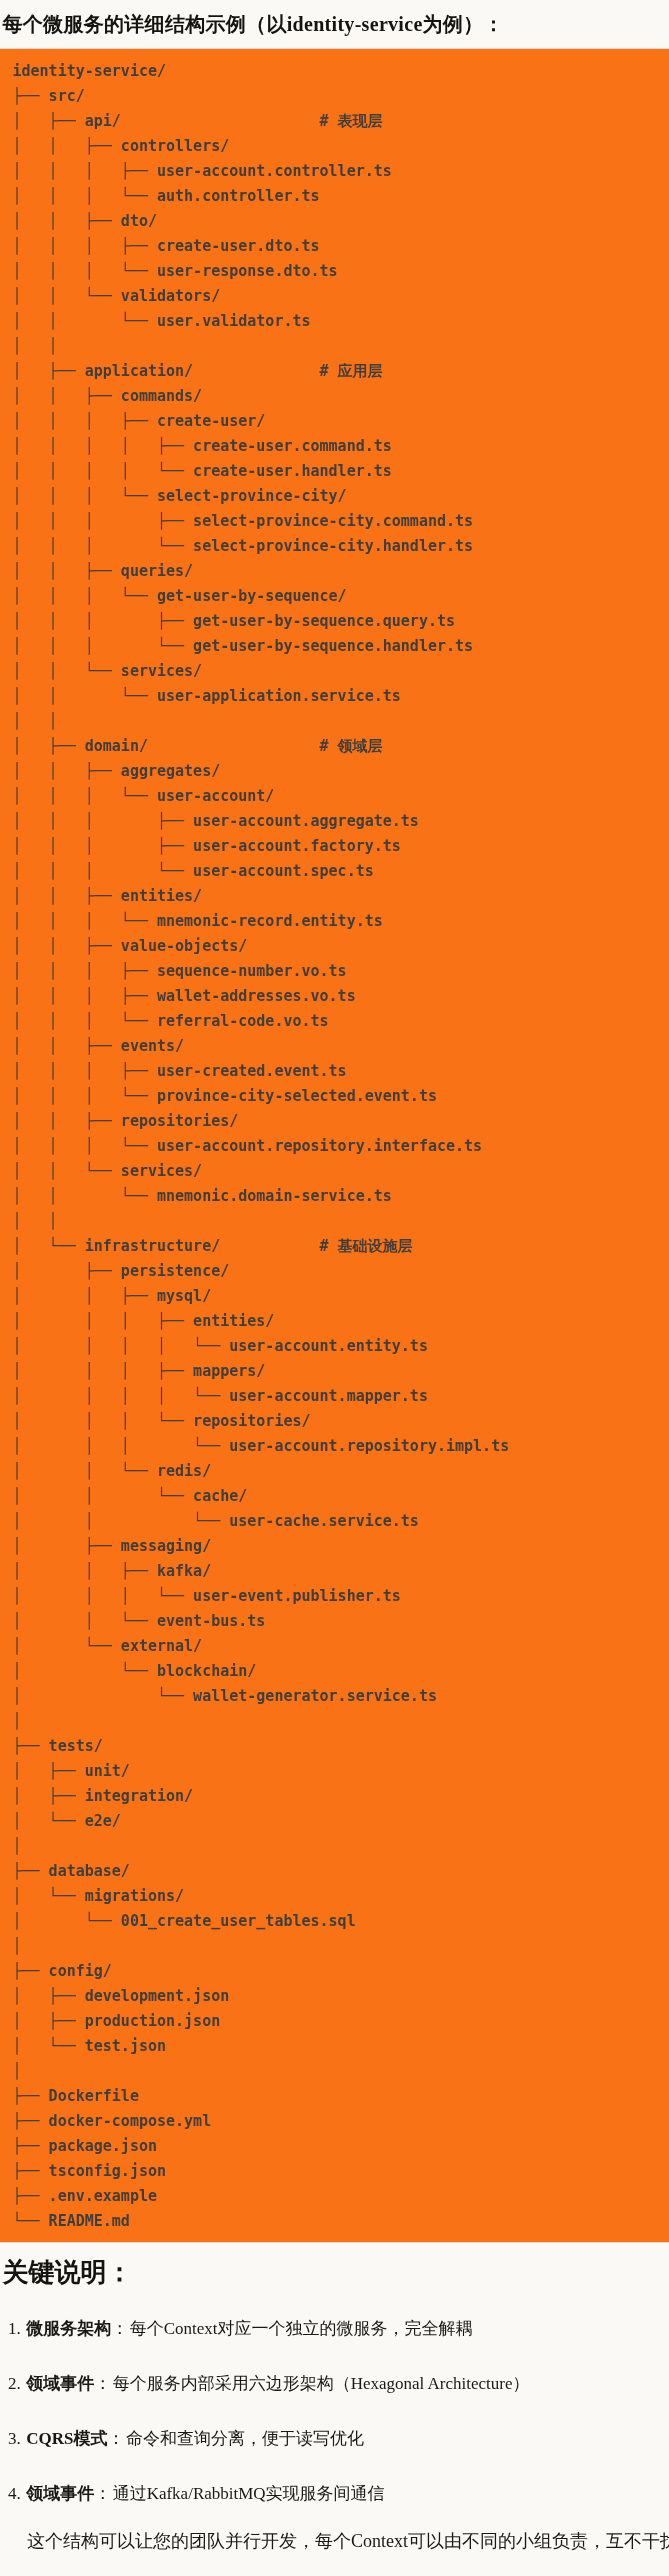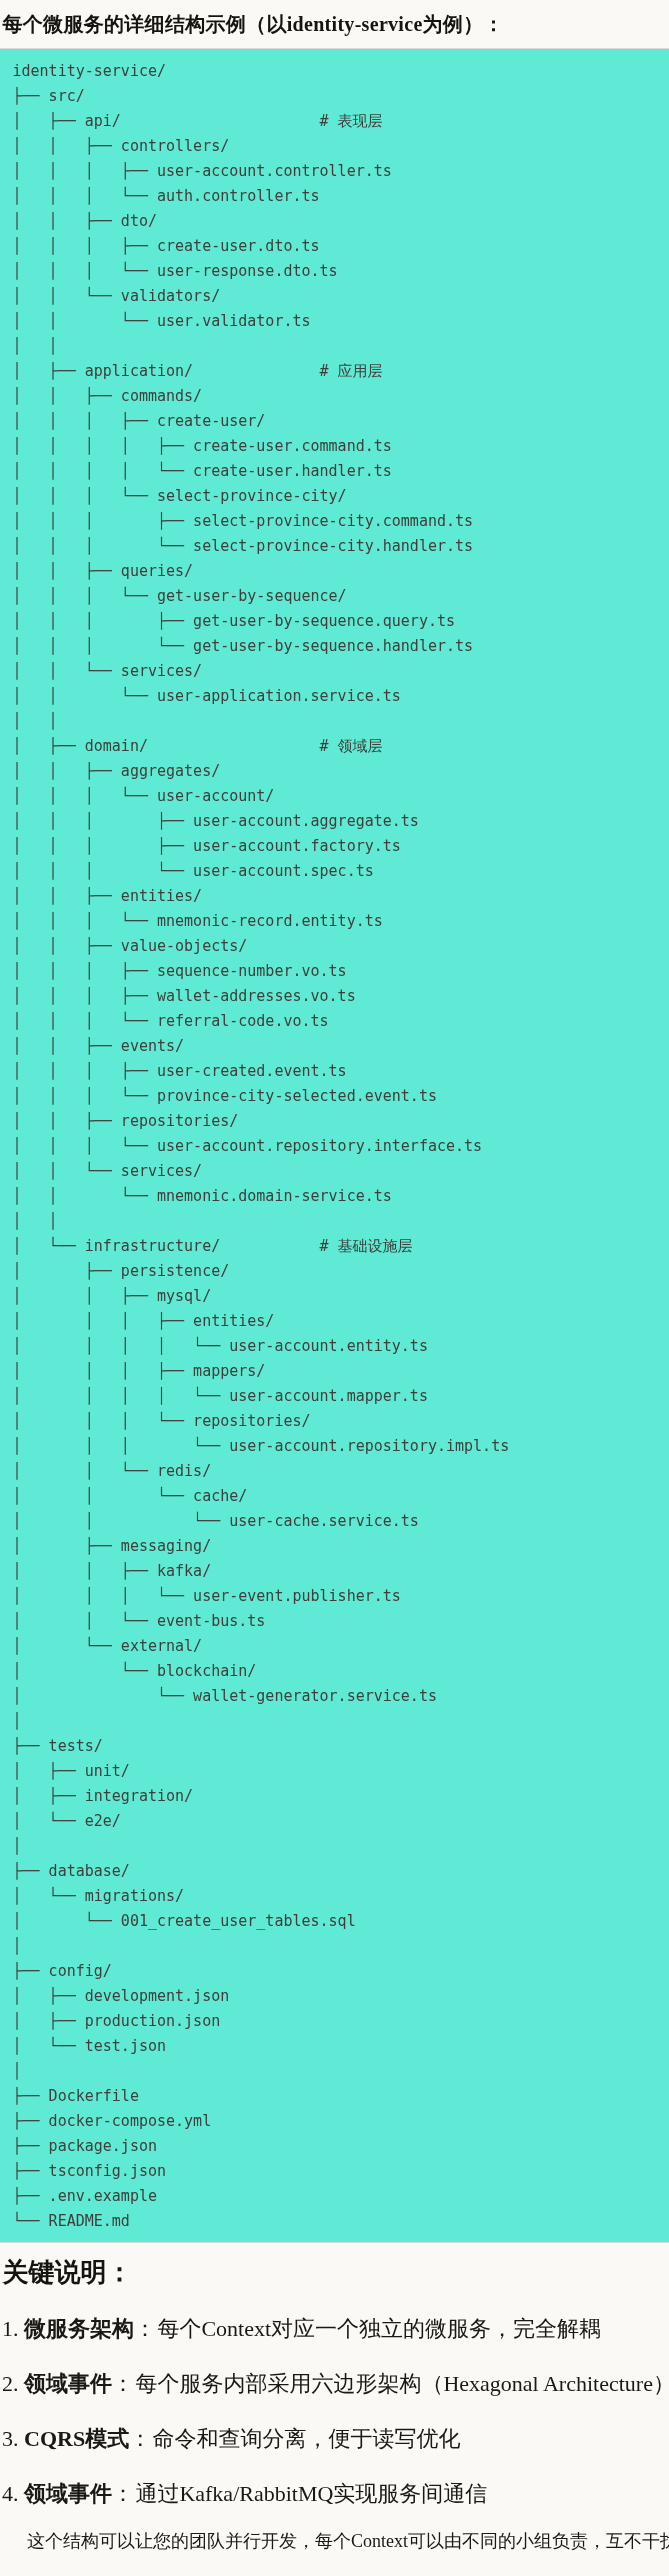--- a/index.html
+++ b/index.html
@@ -14,23 +14,24 @@
   }
   .page-title {
     margin: 8.8px 0 9.4px 2.5px;
     font-size: 20px;
     line-height: 30px;
     font-weight: 700;
     color: #15140F;
     letter-spacing: 0.3px;
   }
   .codebox {
-    background: #5eead4;
+    background: #f97316;
     border-top: 0.6px solid #DAD9D3;
     border-bottom: 0.6px solid #DAD9D3;
+    font-weight: bold;
   }
   .tree {
     margin: 0;
     padding: 10px 5px 7.5px 12.5px;
     font-family: "DejaVu Sans Mono", "Liberation Mono", monospace;
     font-size: 15px;
     line-height: 25px;
     color: #3F3E3A;
     white-space: pre;
     overflow: hidden;
@@ -40,22 +41,22 @@
     font-size: 26px;
     line-height: 27.5px;
     font-weight: 700;
     color: #15140F;
   }
   .items {
     margin-top: 8.8px;
   }
   .note-item {
     margin-top: 30px;
-    padding-left: 2px;
-    font-size: 22px;
+    padding-left: 8px;
+    font-size: 17px;
     line-height: 25px;
     white-space: nowrap;
   }
   .note-num {
     margin-right: 5.6px;
   }
   .note-term {
     font-weight: 700;
   }
   .note-colon {

